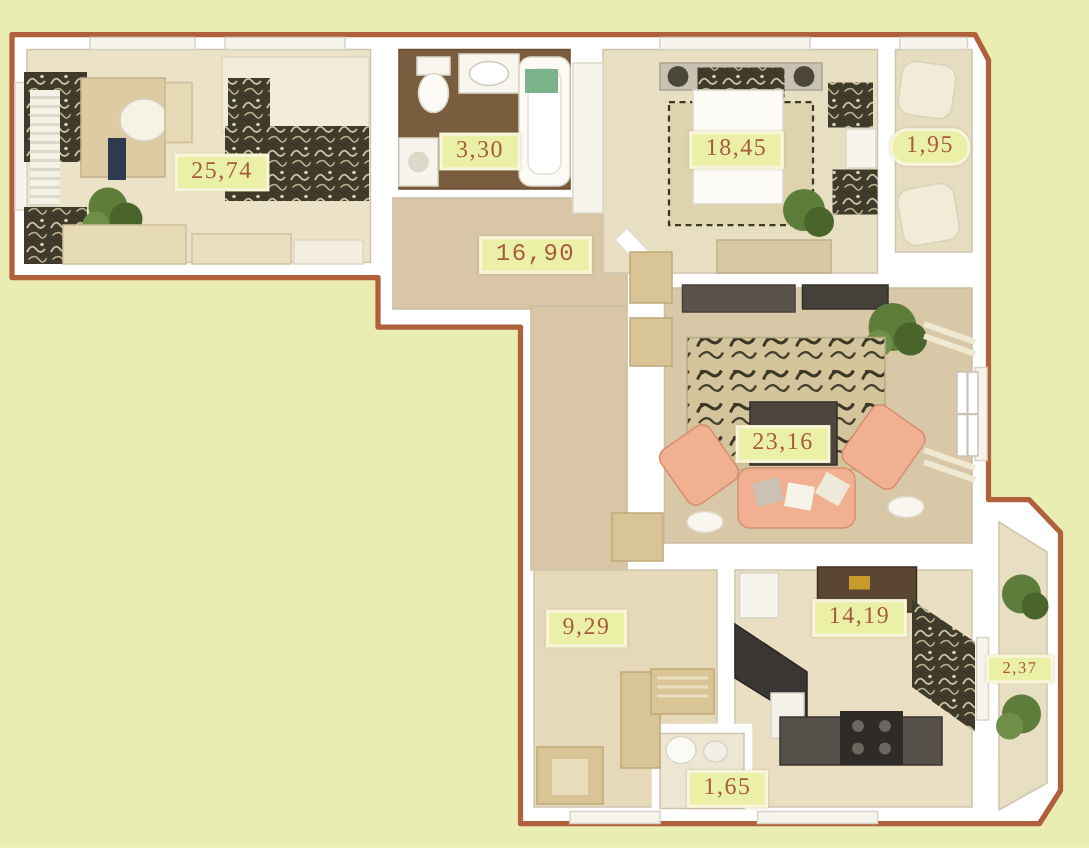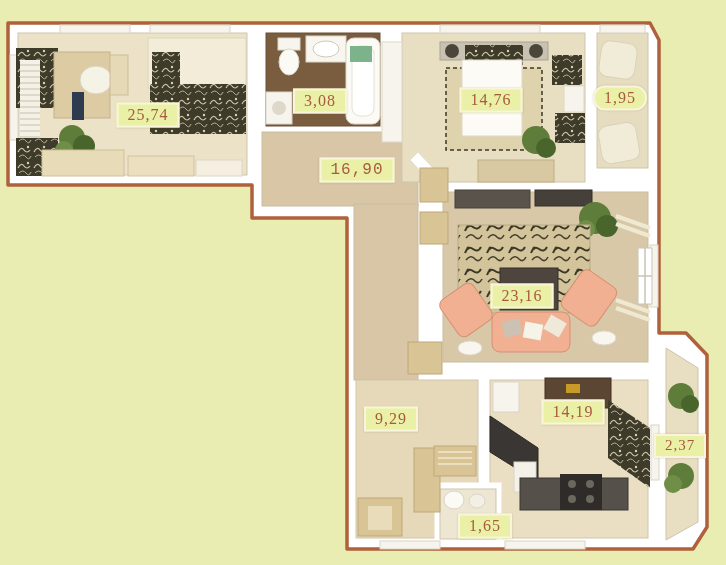--- a/index.html
+++ b/index.html
@@ -17,21 +17,21 @@
     white-space:nowrap;box-shadow:0 0 2px rgba(120,90,40,.25);
   }
   .lbl-cabinet{left:148px;top:115px;}
   .lbl-bathroom{left:320px;top:101px;}
   .lbl-hallway{left:357px;top:170px;font-family:Liberation Mono, monospace;}
   .lbl-bedroom{left:491px;top:100px;}
   .lbl-balcony-top{left:620px;top:98px;border-radius:12px;}
   .lbl-living{left:522px;top:296px;}
   .lbl-corridor{left:391px;top:419px;}
   .lbl-kitchen{left:573px;top:412px;}
-  .lbl-balcony-bottom{left:680px;top:446px;font-size:15px;}
+  .lbl-balcony-bottom{left:680px;top:446px;font-size:11px;}
   .lbl-wc{left:465px;top:526px;margin-left:20px;}
 </style>
 </head>
 <body>
 
 <div class="stage">
   <svg class="plan-svg" width="726" height="565" viewBox="0 0 726 565">
     <defs>
       <pattern id="pFloral" patternUnits="userSpaceOnUse" width="16" height="16">
         <rect width="16" height="16" fill="#3e3b2a"></rect>
@@ -211,22 +211,22 @@
 
     <g>
       <circle cx="681" cy="396" r="13" fill="#5f7d3a"></circle>
       <circle cx="690" cy="404" r="9" fill="#49652c"></circle>
       <circle cx="681" cy="476" r="13" fill="#5f7d3a"></circle>
       <circle cx="673" cy="484" r="9" fill="#6f8f48"></circle>
     </g>
   </svg>
 
   <div class="area-label lbl-cabinet">25,74</div>
-  <div class="area-label lbl-bathroom">3,08</div>
+  <div class="area-label lbl-bathroom">3,30</div>
   <div class="area-label lbl-hallway">16,90</div>
-  <div class="area-label lbl-bedroom">14,76</div>
+  <div class="area-label lbl-bedroom">18,45</div>
   <div class="area-label lbl-balcony-top">1,95</div>
   <div class="area-label lbl-living">23,16</div>
   <div class="area-label lbl-corridor">9,29</div>
   <div class="area-label lbl-kitchen">14,19</div>
   <div class="area-label lbl-balcony-bottom">2,37</div>
   <div class="area-label lbl-wc">1,65</div>
 </div>
 
 </body></html>

